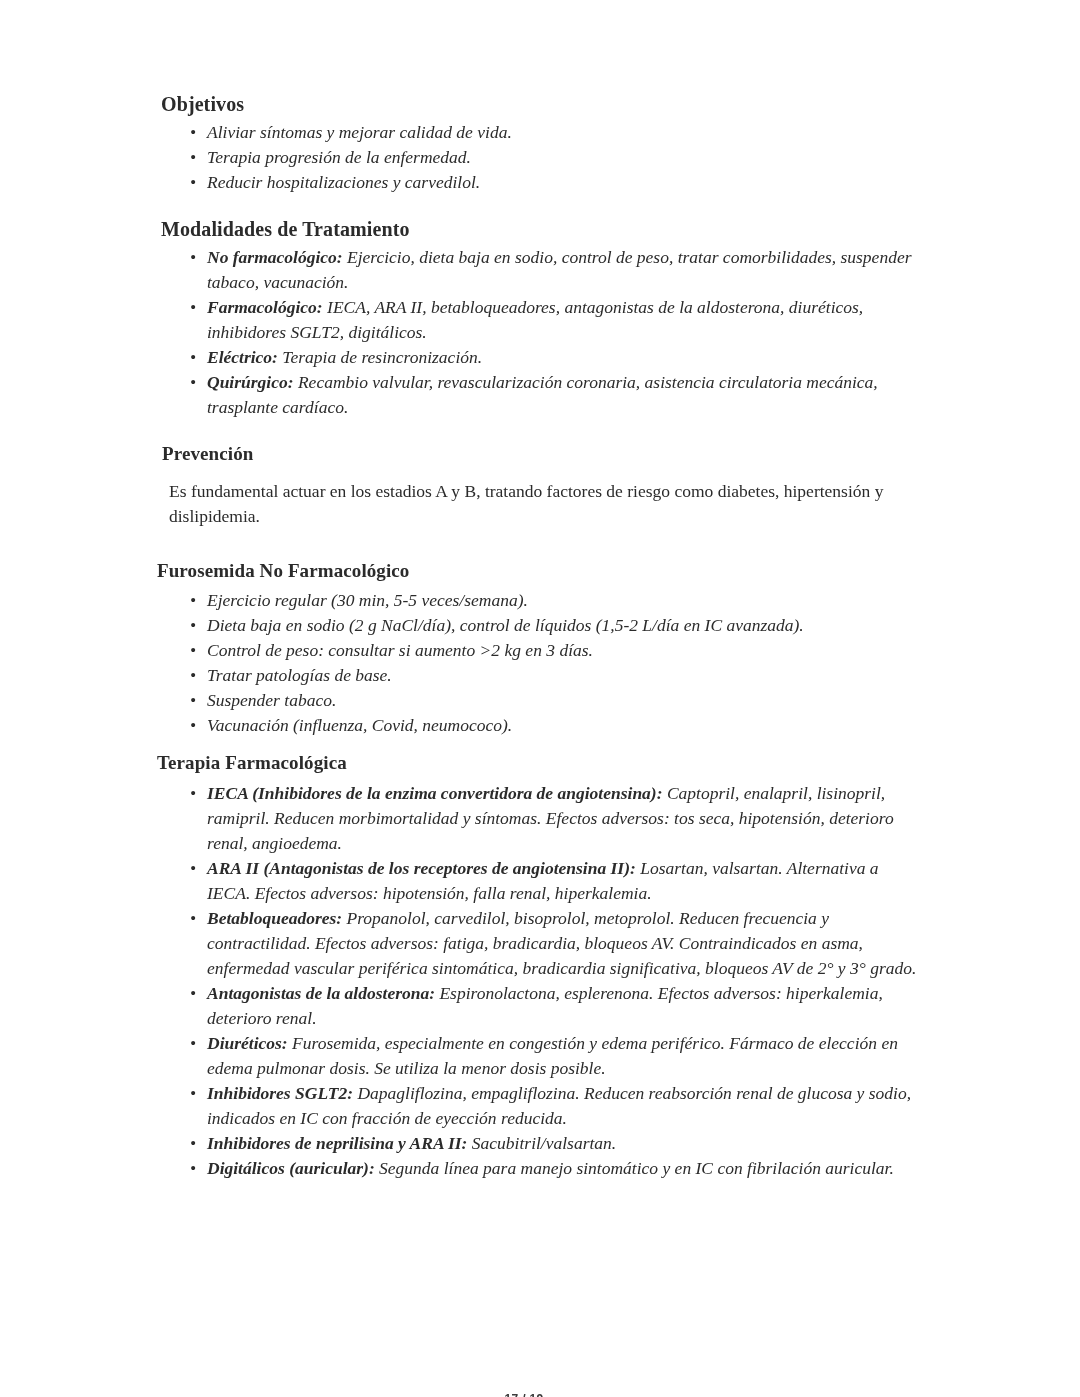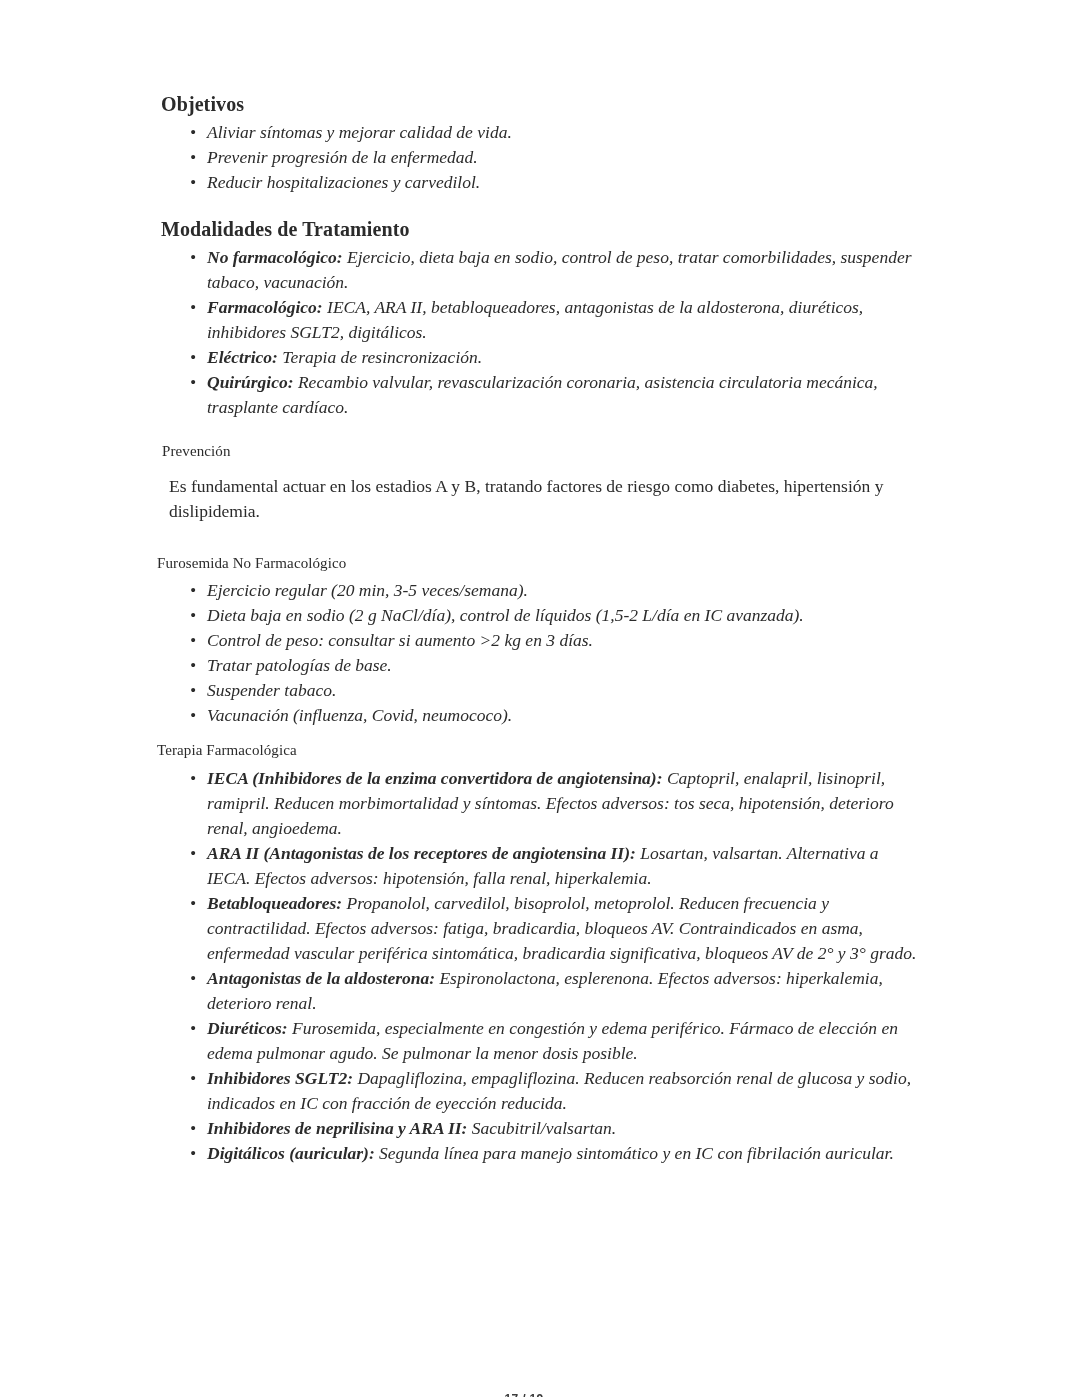--- a/index.html
+++ b/index.html
@@ -26,22 +26,22 @@
 
   
   .h-major {
     font-size: 20px;
     font-weight: bold;
     line-height: 1.25;
     margin: 0 0 3px 4px;
     letter-spacing: 0.1px;
   }
   .h-minor {
-    font-size: 15px;
-    font-weight: normal;
+    font-size: 19px;
+    font-weight: bold;
     line-height: 1.3;
     margin: 0 0 5px 0;
     letter-spacing: 0.1px;
   }
   .h-minor.indented {
     padding-left: 5px;
   }
 
   
   .para {
@@ -97,21 +97,21 @@
 </style>
 </head>
 <body>
 
 <div class="page">
 
   <section>
     <h2 class="h-major">Objetivos</h2>
     <ul class="doc-list">
         <li><span>Aliviar síntomas y mejorar calidad de vida.</span></li>
-        <li><span>Prevenir progresión de la enfermedad.</span></li>
+        <li><span>Terapia progresión de la enfermedad.</span></li>
         <li><span>Reducir hospitalizaciones y carvedilol.</span></li>
       </ul>
   </section>
 
   <div class="gap-lg"></div>
 
   <section>
     <h2 class="h-major">Modalidades de Tratamiento</h2>
     <ul class="doc-list">
         <li><span class="lbl">No farmacológico:</span><span> Ejercicio, dieta baja en sodio, control de peso, tratar comorbilidades, suspender tabaco, vacunación.</span></li>
@@ -126,39 +126,39 @@
   <section>
     <h3 class="h-minor indented">Prevención</h3>
     <p class="para">Es fundamental actuar en los estadios A y B, tratando factores de riesgo como diabetes, hipertensión y dislipidemia.</p>
   </section>
 
   <div class="gap-md"></div>
 
   <section>
     <h3 class="h-minor">Furosemida No Farmacológico</h3>
     <ul class="doc-list">
-        <li><span>Ejercicio regular (20 min, 3-5 veces/semana).</span></li>
+        <li><span>Ejercicio regular (30 min, 5-5 veces/semana).</span></li>
         <li><span>Dieta baja en sodio (2 g NaCl/día), control de líquidos (1,5-2 L/día en IC avanzada).</span></li>
         <li><span>Control de peso: consultar si aumento &gt;2 kg en 3 días.</span></li>
         <li><span>Tratar patologías de base.</span></li>
         <li><span>Suspender tabaco.</span></li>
         <li><span>Vacunación (influenza, Covid, neumococo).</span></li>
       </ul>
   </section>
 
   <div class="gap-sm"></div>
 
   <section>
     <h3 class="h-minor">Terapia Farmacológica</h3>
     <ul class="doc-list">
         <li><span class="lbl">IECA (Inhibidores de la enzima convertidora de angiotensina):</span><span> Captopril, enalapril, lisinopril, ramipril. Reducen morbimortalidad y síntomas. Efectos adversos: tos seca, hipotensión, deterioro renal, angioedema.</span></li>
         <li><span class="lbl">ARA II (Antagonistas de los receptores de angiotensina II):</span><span> Losartan, valsartan. Alternativa a IECA. Efectos adversos: hipotensión, falla renal, hiperkalemia.</span></li>
         <li><span class="lbl">Betabloqueadores:</span><span> Propanolol, carvedilol, bisoprolol, metoprolol. Reducen frecuencia y contractilidad. Efectos adversos: fatiga, bradicardia, bloqueos AV. Contraindicados en asma, enfermedad vascular periférica sintomática, bradicardia significativa, bloqueos AV de 2° y 3° grado.</span></li>
         <li><span class="lbl">Antagonistas de la aldosterona:</span><span> Espironolactona, esplerenona. Efectos adversos: hiperkalemia, deterioro renal.</span></li>
-        <li><span class="lbl">Diuréticos:</span><span> Furosemida, especialmente en congestión y edema periférico. Fármaco de elección en edema pulmonar agudo. Se pulmonar la menor dosis posible.</span></li>
+        <li><span class="lbl">Diuréticos:</span><span> Furosemida, especialmente en congestión y edema periférico. Fármaco de elección en edema pulmonar dosis. Se utiliza la menor dosis posible.</span></li>
         <li><span class="lbl">Inhibidores SGLT2:</span><span> Dapagliflozina, empagliflozina. Reducen reabsorción renal de glucosa y sodio, indicados en IC con fracción de eyección reducida.</span></li>
         <li><span class="lbl">Inhibidores de neprilisina y ARA II:</span><span> Sacubitril/valsartan.</span></li>
         <li><span class="lbl">Digitálicos (auricular):</span><span> Segunda línea para manejo sintomático y en IC con fibrilación auricular.</span></li>
       </ul>
   </section>
 
 </div>
 
 <div class="footer">17 / 19</div>
 

